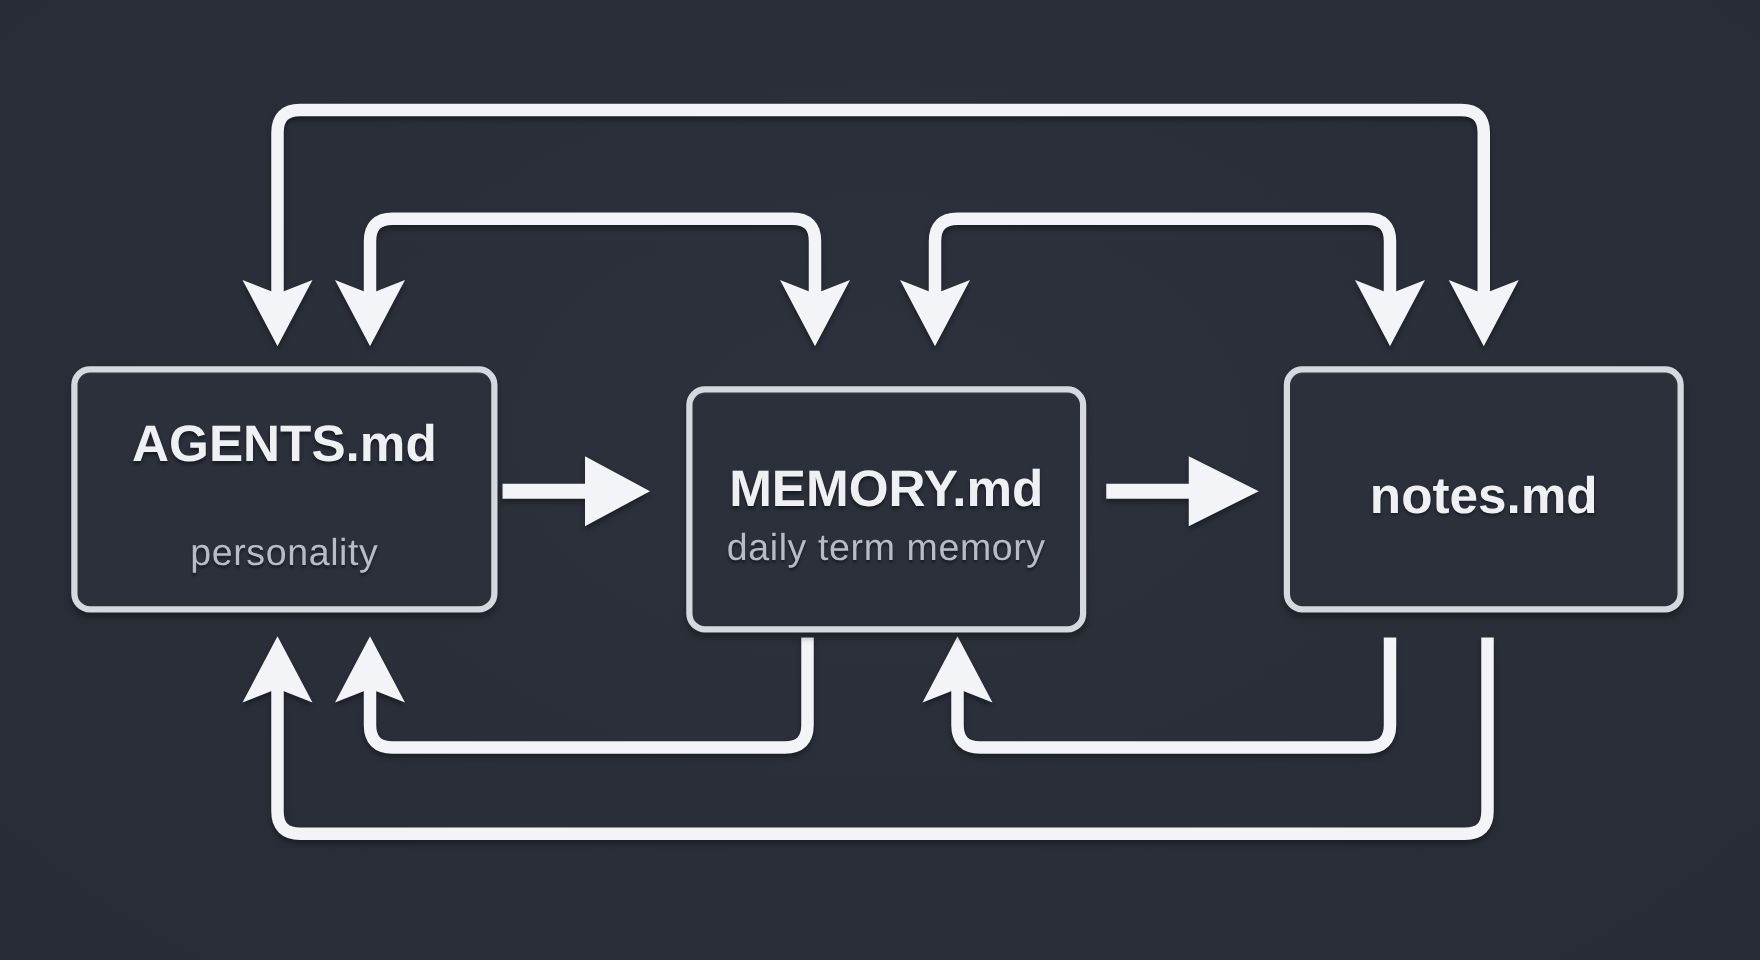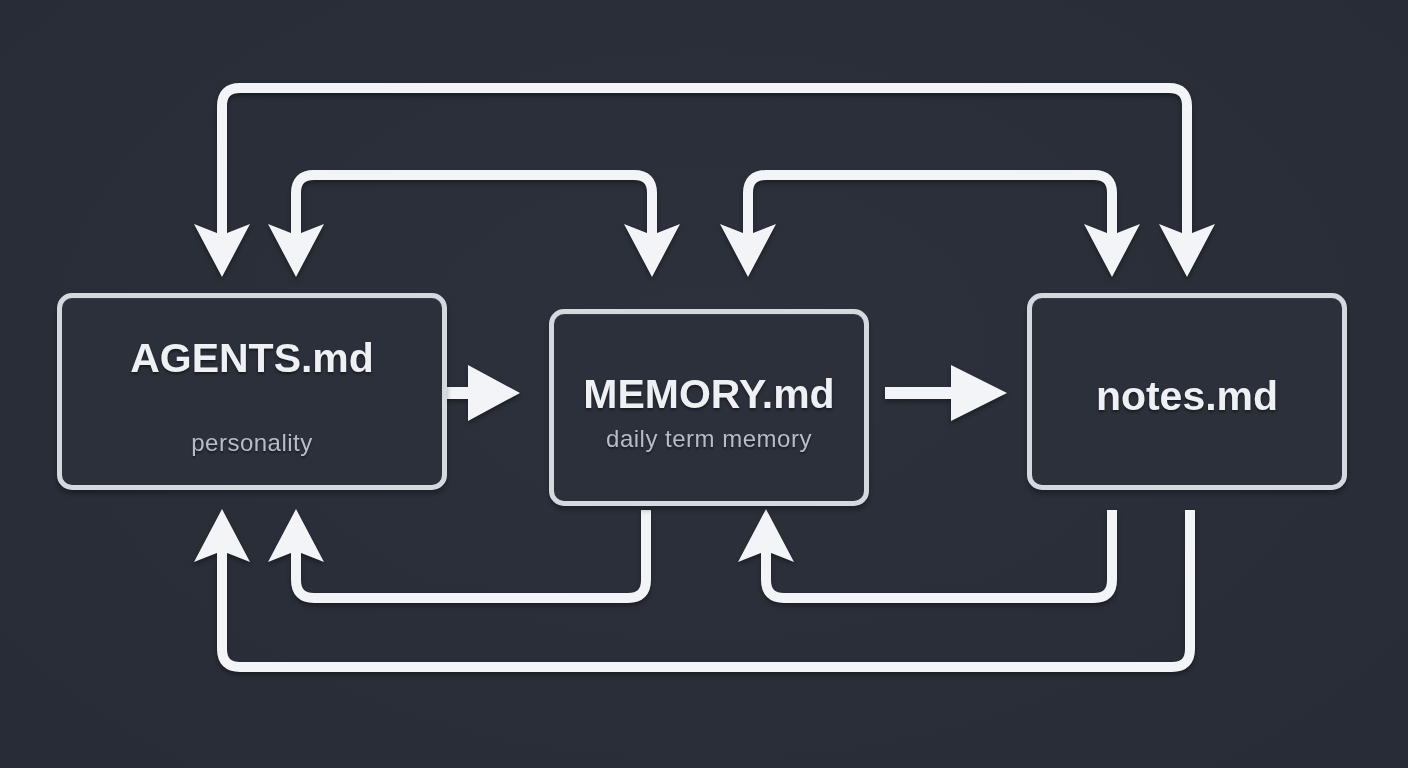--- a/index.html
+++ b/index.html
@@ -25,34 +25,34 @@
     border: 5px solid #d5d8de;
     border-radius: 15px;
     background: #2b303b;
     display: flex;
     flex-direction: column;
     align-items: center;
     justify-content: center;
     padding-top: 10px;
     box-shadow: 0 4px 5px rgba(0,0,0,0.30), inset 0 1px 0 rgba(255,255,255,0.06);
   }
-  .node-agents { left: 57px;   width: 390px; gap: 40px; }
+  .node-agents { left: 57px;   width: 341px; gap: 40px; }
   .node-memory { left: 549px;  width: 320px; margin-top: 16px; }
   .node-daily  { left: 1027px; width: 320px; }
   .node-title {
     font-size: 41px;
     font-weight: bold;
     color: #eef0f4;
     line-height: 1.0;
     text-shadow: 0 2px 3px rgba(0,0,0,0.45);
     white-space: nowrap;
   }
   .node-subtitle {
     margin-top: 12px;
-    font-size: 24px;
+    font-size: 30px;
     font-weight: normal;
     color: #b7bcc6;
     line-height: 1.0;
     letter-spacing: 0.5px;
     text-shadow: 0 2px 2px rgba(0,0,0,0.40);
     white-space: nowrap;
   }
 </style>
 </head>
 <body>

